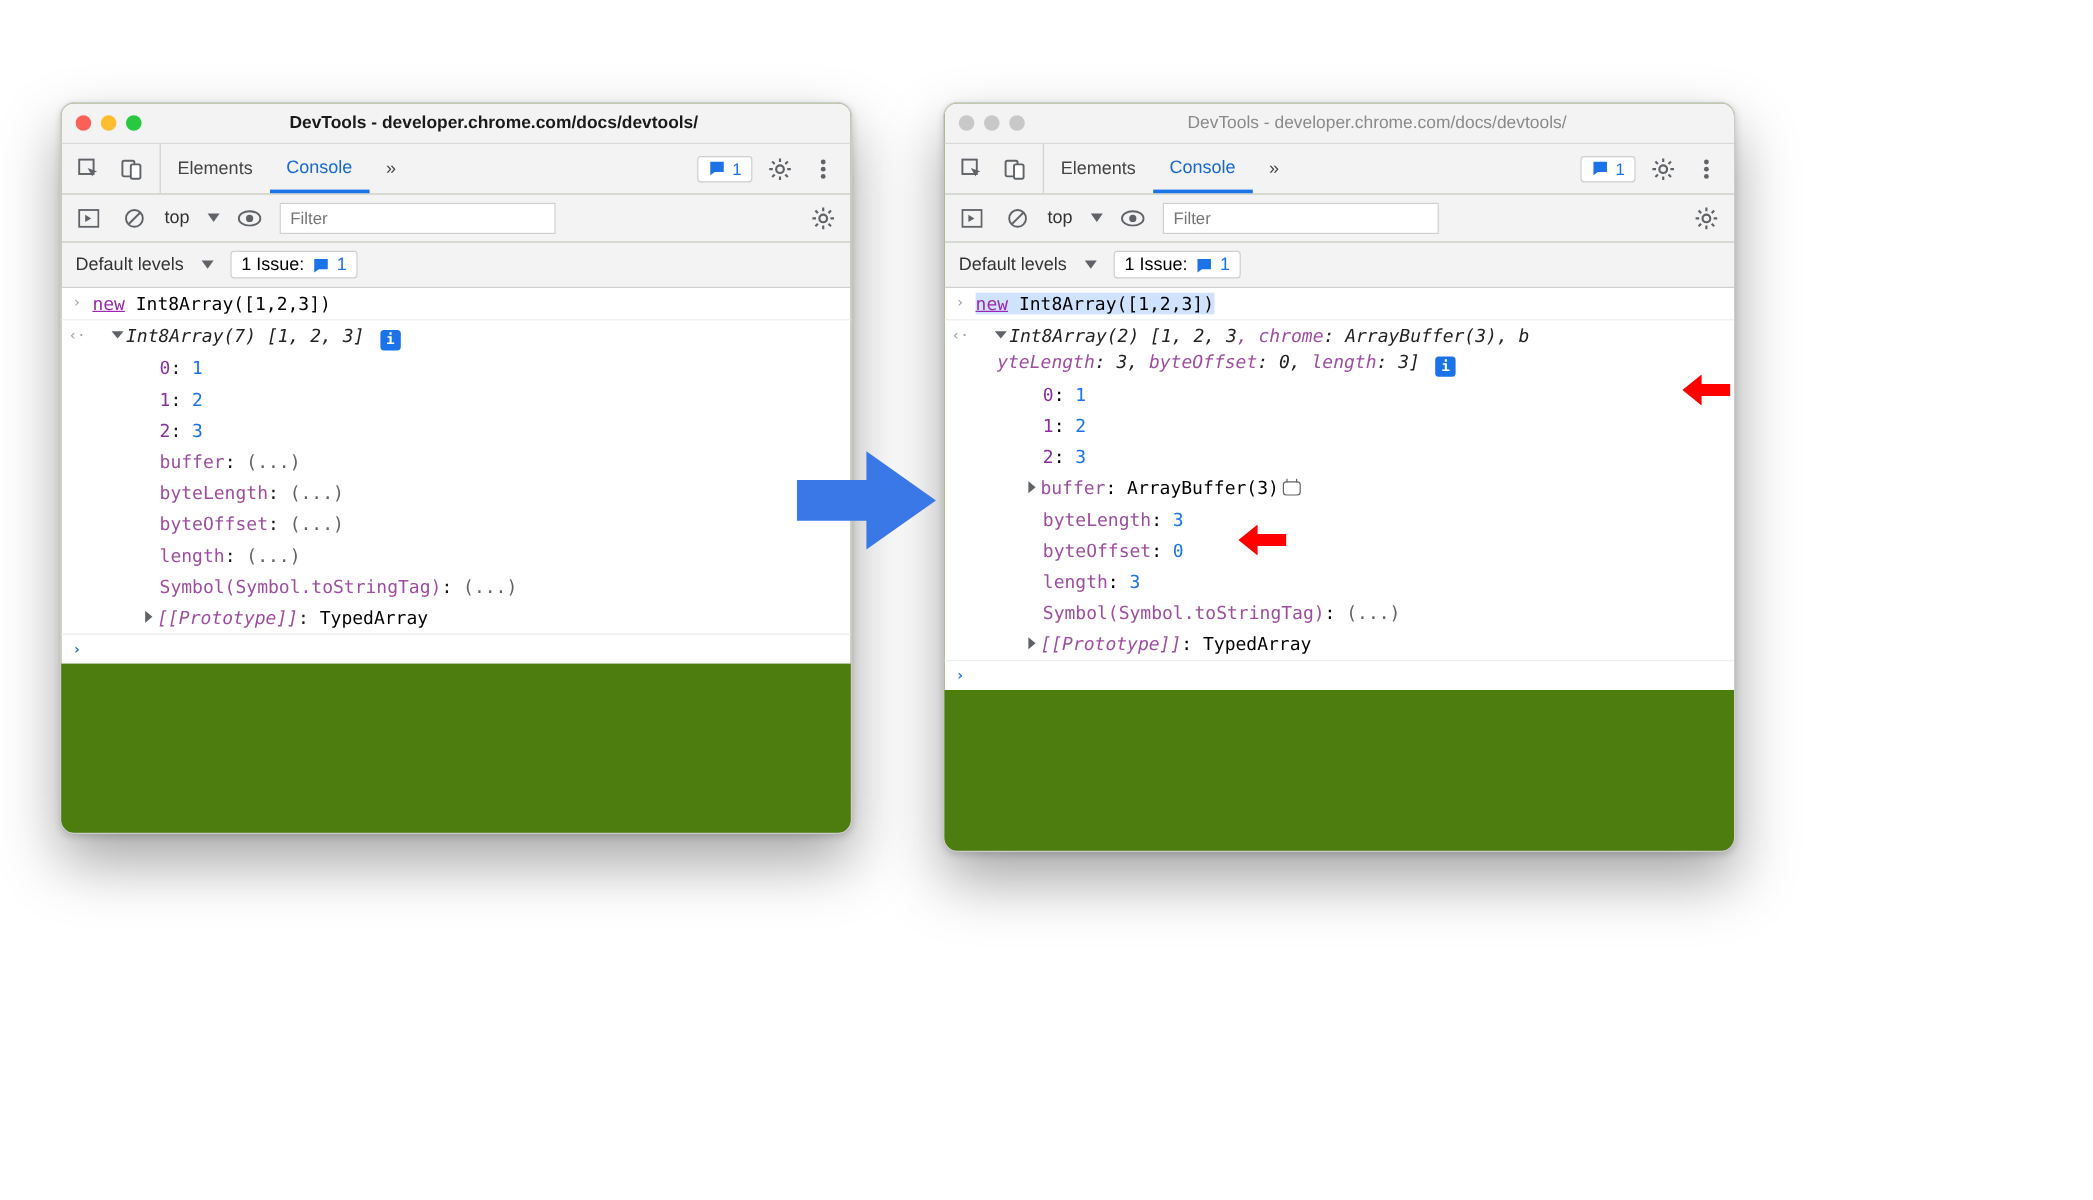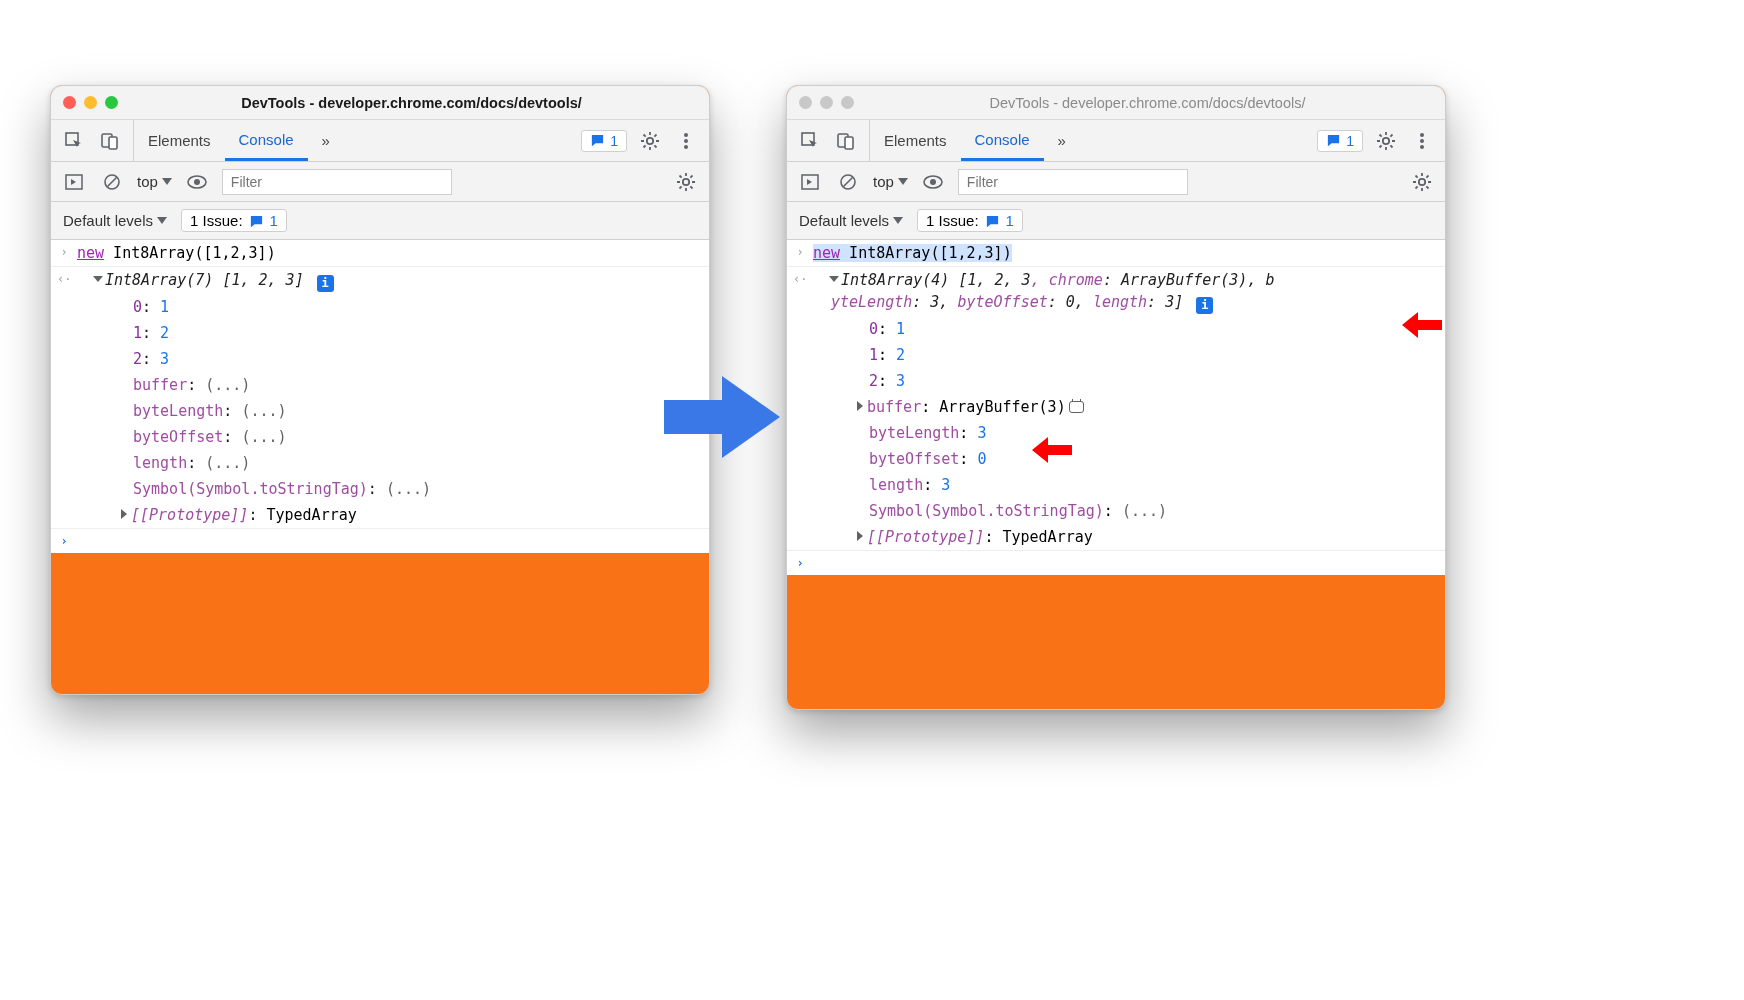--- a/index.html
+++ b/index.html
@@ -8,21 +8,21 @@
     width: 1744px; height: 1000px;
     position: relative;
     background: #fff;
   }
   .mono { font-family: ui-monospace, "SF Mono", Menlo, Consolas, monospace; }
   .stage { position:absolute; inset:0; }
 
   .win {
     position:absolute;
     width: 660px;
-    background:#f97316;
+    background:#4d7c0f;
     border-radius:12px;
     box-shadow: 0 24px 50px rgba(0,0,0,.35), 0 2px 6px rgba(0,0,0,.15);
     overflow:hidden;
     border:1px solid #ccc;
   }
   .win.left  { left: 50px;  top: 85px;  height: 610px; }
   .win.right { left: 786px; top: 85px;  height: 625px; }
 
   
   .titlebar {
@@ -55,21 +55,21 @@
     padding:2px 8px; font-size:14px; color:#1a73e8;
   }
   .iconbtn { color:#5f6368; display:flex; align-items:center; justify-content:center; width:26px; height:26px; cursor:pointer;}
   svg{display:block;}
 
   
   .filterrow {
     height:40px; display:flex; align-items:center; gap:12px; padding:0 10px;
     border-bottom:1px solid #d0d0d0; background:#f3f3f3;
   }
-  .ctx{ display:flex; align-items:center; gap:2px; font-size:15px; color:#333;}
+  .ctx{ display:flex; align-items:center; gap:13px; font-size:15px; color:#333;}
   .filterbox{
     flex:0 0 230px; height:26px; border:1px solid #cfcfcf; background:#fff;
     padding:0 8px; font-size:14px; color:#888;
   }
 
   
   .levelsrow{
     height:38px; display:flex; align-items:center; gap:14px; padding:0 12px;
     border-bottom:1px solid #d0d0d0; background:#f3f3f3; font-size:15px;
   }
@@ -404,21 +404,21 @@
     </div>
 
     <div class="body mono">
       <div class="line border">
         <div class="gut">›</div>
         <div class="content"><span class="kw hl">new</span><span class="hl"> Int8Array([1,2,3])</span></div>
       </div>
       <div class="line">
         <div class="gut">‹·</div>
         <div class="content indent1">
-          <span class="tri down"></span><span class="ital">Int8Array(4) [</span><span class="ital num">1, 2, 3</span><span class="ital prop">, chrome</span><span class="ital">: ArrayBuffer(3), b</span><br>
+          <span class="tri down"></span><span class="ital">Int8Array(2) [</span><span class="ital num">1, 2, 3</span><span class="ital prop">, chrome</span><span class="ital">: ArrayBuffer(3), b</span><br>
           <span class="ital prop">yteLength</span><span class="ital">: 3, </span><span class="ital prop">byteOffset</span><span class="ital">: 0, </span><span class="ital prop">length</span><span class="ital">: 3]</span>
           <span class="infobadge">i</span>
         </div>
       </div>
       <div class="line">
           <div class="gut"></div>
           <div class="content indent3"><span class="idx">0</span><span>: </span><span class="num">1</span></div>
         </div>
       <div class="line">
           <div class="gut"></div>

